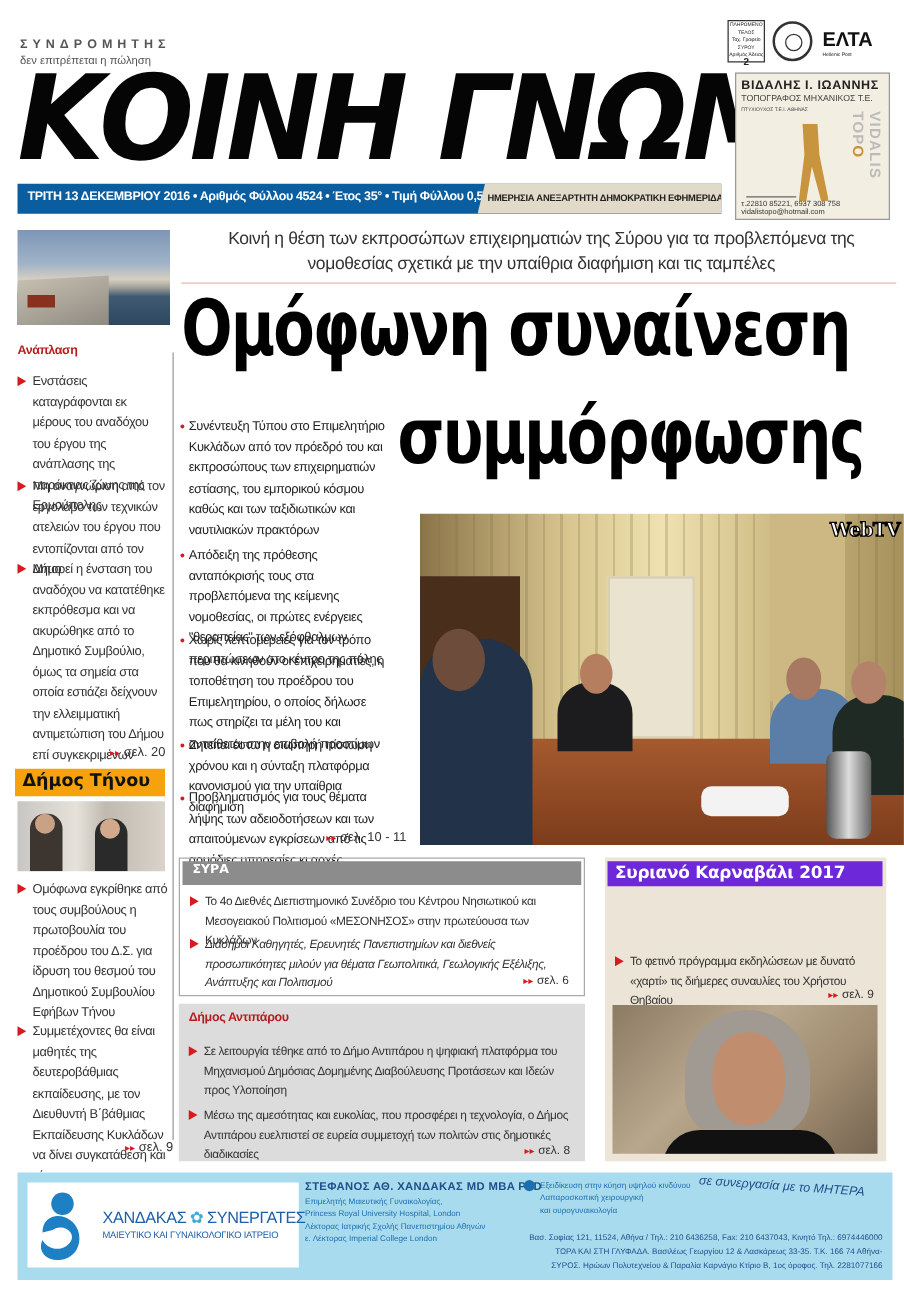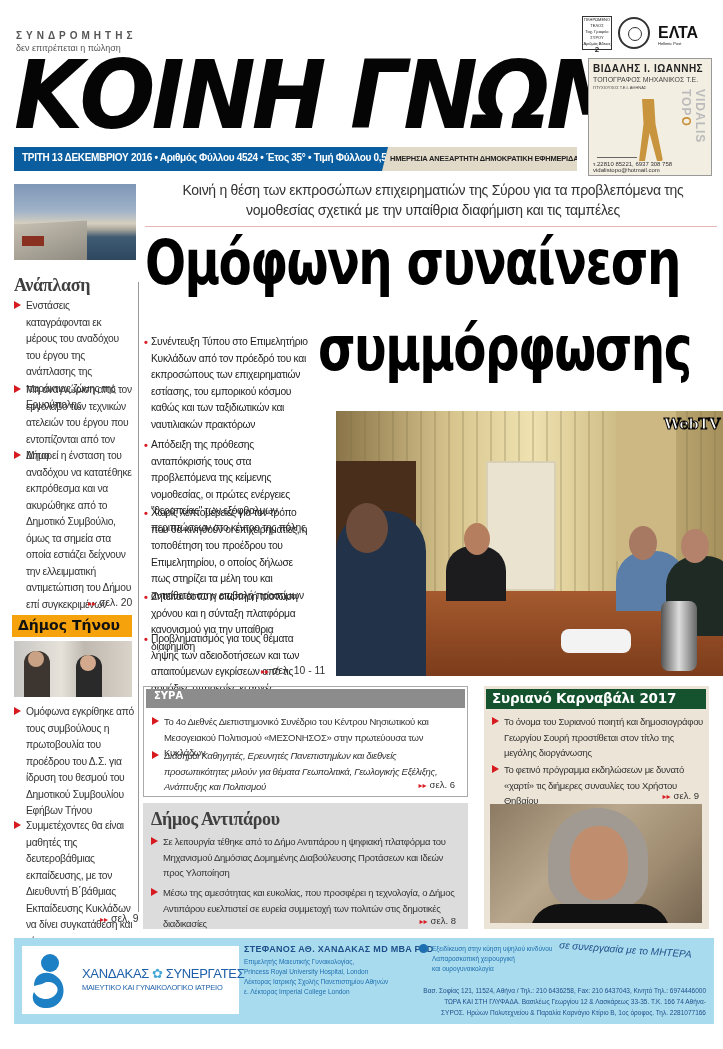--- a/index.html
+++ b/index.html
@@ -41,21 +41,21 @@
 
   
   .headline1 { left: 145px; top: 232px; width: 575px; font-size: 62px; font-weight: bold; line-height: 62px; letter-spacing: -2px; color: #000; white-space: nowrap; transform: scaleX(0.78); transform-origin: left top; font-family: "DejaVu Sans", sans-serif; }
   .headline2 { left: 318px; top: 318px; width: 400px; font-size: 62px; font-weight: bold; line-height: 62px; letter-spacing: -2px; color: #000; white-space: nowrap; transform: scaleX(0.78); transform-origin: left top; font-family: "DejaVu Sans", sans-serif; }
 
   
   .left-photo { left: 14px; top: 184px; width: 122px; height: 76px; background: linear-gradient(180deg, #7e97b7 0%, #9fb2c8 35%, #d5cfc0 52%, #a6a49a 60%, #3f5a73 70%, #2d475f 100%); }
   .left-photo::before { content: ""; position: absolute; left: 0; top: 48%; width: 60%; height: 52%; background: linear-gradient(160deg, #c9c3b5, #8f8a80); clip-path: polygon(0 10%, 100% 0, 100% 100%, 0 100%); }
   .left-photo::after { content: ""; position: absolute; left: 8px; top: 52px; width: 22px; height: 10px; background: #8a3020; }
   .left-rule { left: 138px; top: 282px; width: 1px; height: 630px; background: #999; }
-  .sec-title { font-size: 18px; font-weight: bold; color: #404040; font-family: Liberation Serif, serif; letter-spacing: -0.3px; }
+  .sec-title { font-size: 10px; font-weight: bold; color: #b91c1c; font-family: Liberation Sans, sans-serif; letter-spacing: -0.3px; }
   .bul { position: absolute; font-size: 10.3px; line-height: 16.5px; color: #333; letter-spacing: -0.3px; }
   .bul .tri { position: absolute; left: -12px; top: 3px; width: 0; height: 0; border-top: 4.5px solid transparent; border-bottom: 4.5px solid transparent; border-left: 7px solid #d71920; }
   .pref { color: #333; white-space: nowrap; }
   .pref .arr { color: #d71920; font-size: 8px; margin-right: 3px; }
   .orange-bar { left: 12px; top: 615px; width: 120px; height: 22px; background: #f5a20c; }
   .orange-bar span { position: absolute; left: 6px; top: 2px; font-size: 14px; font-weight: bold; color: #111; font-family: "DejaVu Sans", sans-serif; }
   .tinos-photo { left: 14px; top: 641px; width: 118px; height: 56px; background: linear-gradient(90deg, #c8c6c4 0%, #e6e2da 40%, #bfb9b0 60%, #d9d3c9 100%); overflow: hidden; }
   .tinos-photo .p1 { position: absolute; left: 10px; top: 10px; width: 26px; height: 46px; background: #3d3530; border-radius: 12px 12px 0 0; }
   .tinos-photo .p2 { position: absolute; left: 62px; top: 14px; width: 26px; height: 42px; background: #2a2a2a; border-radius: 12px 12px 0 0; }
   .tinos-photo .f1 { position: absolute; left: 14px; top: 10px; width: 16px; height: 16px; background: #c9a184; border-radius: 50%; }
@@ -90,21 +90,21 @@
   .syra-bar { position: absolute; left: 2px; top: 2px; width: 319px; height: 19px; background: #8c8c8c; }
   .syra-bar span { position: absolute; left: 8px; top: 1px; font-size: 10px; font-weight: bold; color: #fff; font-family: "DejaVu Sans", sans-serif; }
   .sbul { position: absolute; font-size: 9.5px; line-height: 15.5px; color: #333; letter-spacing: -0.3px; }
   .sbul .tri { position: absolute; left: -12px; top: 3px; width: 0; height: 0; border-top: 4.5px solid transparent; border-bottom: 4.5px solid transparent; border-left: 7px solid #d71920; }
 
   
   .antip-box { left: 143px; top: 803px; width: 325px; height: 126px; background: #dcdcdc; }
 
   
   .karn-box { left: 484px; top: 686px; width: 225px; height: 243px; background: #ece4d6; }
-  .karn-bar { position: absolute; left: 2px; top: 3px; width: 220px; height: 20px; background: #14532d; }
+  .karn-bar { position: absolute; left: 2px; top: 3px; width: 220px; height: 20px; background: #6d28d9; }
   .karn-bar span { position: absolute; left: 6px; top: 1px; font-size: 13.5px; font-weight: bold; color: #fff; font-family: "DejaVu Sans", sans-serif; white-space: nowrap; letter-spacing: -0.2px; }
   .karn-photo { position: absolute; left: 6px; top: 118px; width: 212px; height: 119px; background: linear-gradient(135deg, #8c7a63, #b8a78c 40%, #9e8b70 70%, #756450); overflow: hidden; }
   .karn-photo .hair { position: absolute; left: 58px; top: 4px; width: 100px; height: 100px; background: #a09a92; border-radius: 50% 50% 30% 30%; }
   .karn-photo .face { position: absolute; left: 80px; top: 22px; width: 58px; height: 74px; background: #c08e6e; border-radius: 45%; }
   .karn-photo .shirt { position: absolute; left: 40px; top: 100px; width: 140px; height: 30px; background: #111; border-radius: 40px 40px 0 0; }
 
   
   .footer-ad { left: 14px; top: 938px; width: 700px; height: 86px; background: #a9dbee; }
   .footer-logo { position: absolute; left: 8px; top: 8px; width: 217px; height: 68px; background: #fff; }
   .footer-logo .mark { position: absolute; left: 6px; top: 6px; width: 42px; height: 58px; }
@@ -224,21 +224,20 @@
   <div class="sec-title" style="position:absolute; left:8px; top:6px;">Δήμος Αντιπάρου</div>
   <div class="sbul" style="left:20px; top:31px; width:298px;"><span class="tri"></span><span>Σε λειτουργία τέθηκε από το Δήμο Αντιπάρου η ψηφιακή πλατφόρμα του Μηχανισμού Δημόσιας Δομημένης Διαβούλευσης Προτάσεων και Ιδεών προς Υλοποίηση</span></div>
   <div class="sbul" style="left:20px; top:82px; width:298px;"><span class="tri"></span><span>Μέσω της αμεσότητας και ευκολίας, που προσφέρει η τεχνολογία, ο Δήμος Αντιπάρου ευελπιστεί σε ευρεία συμμετοχή των πολιτών στις δημοτικές διαδικασίες</span></div>
   <div class="pref" style="position:absolute; right:12px; top:112px; font-size:9.5px;"><span class="arr">▸▸</span><span>σελ. 8</span></div>
 </div>
 
 <div class="abs karn-box">
   <div class="karn-bar">
       <span>Συριανό Καρναβάλι 2017</span>
     </div>
-  <div class="sbul" style="left:20px; top:28px; width:200px;"><span class="tri"></span><span>Το όνομα του Συριανού ποιητή και δημοσιογράφου Γεωργίου Σουρή προστίθεται στον τίτλο της μεγάλης διοργάνωσης</span></div>
   <div class="sbul" style="left:20px; top:76px; width:200px;"><span class="tri"></span><span>Το φετινό πρόγραμμα εκδηλώσεων με δυνατό «χαρτί» τις διήμερες συναυλίες του Χρήστου Θηβαίου</span></div>
   <div class="pref" style="position:absolute; right:10px; top:104px; font-size:9.5px;"><span class="arr">▸▸</span><span>σελ. 9</span></div>
   <div class="karn-photo">
       <div class="hair"></div>
       <div class="face"></div>
       <div class="shirt"></div>
     </div>
 </div>
 
 <div class="abs footer-ad">

